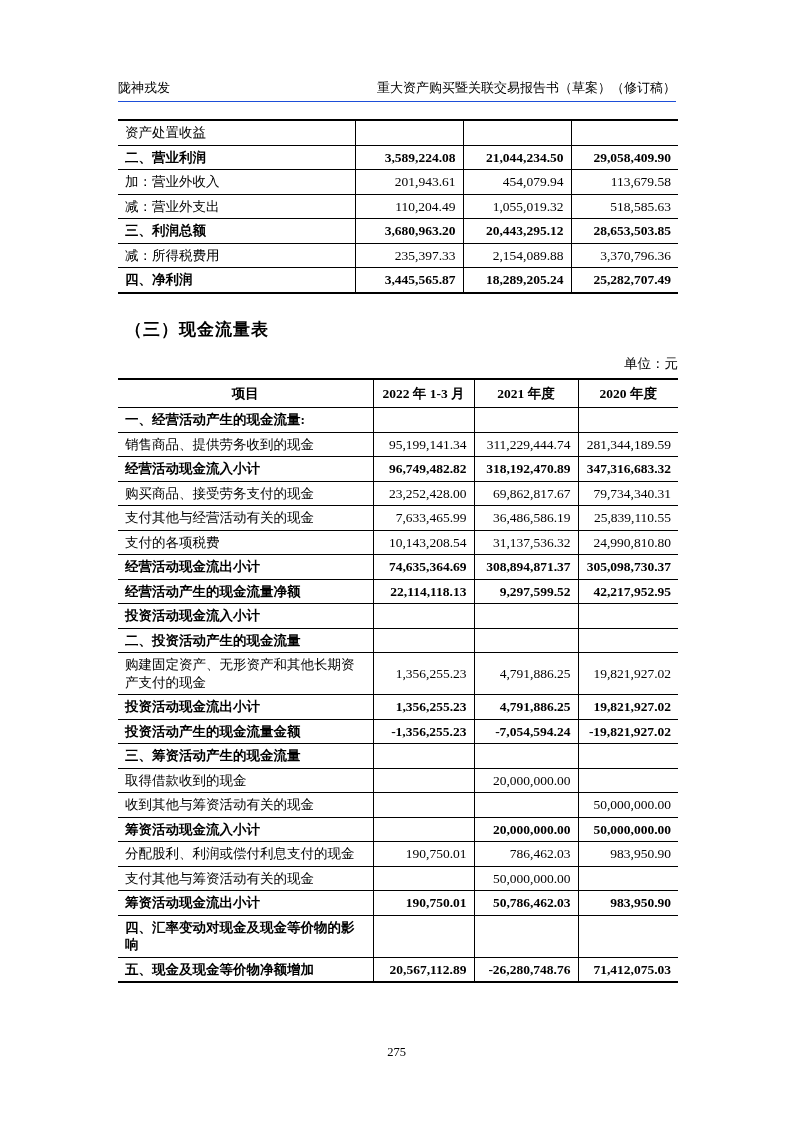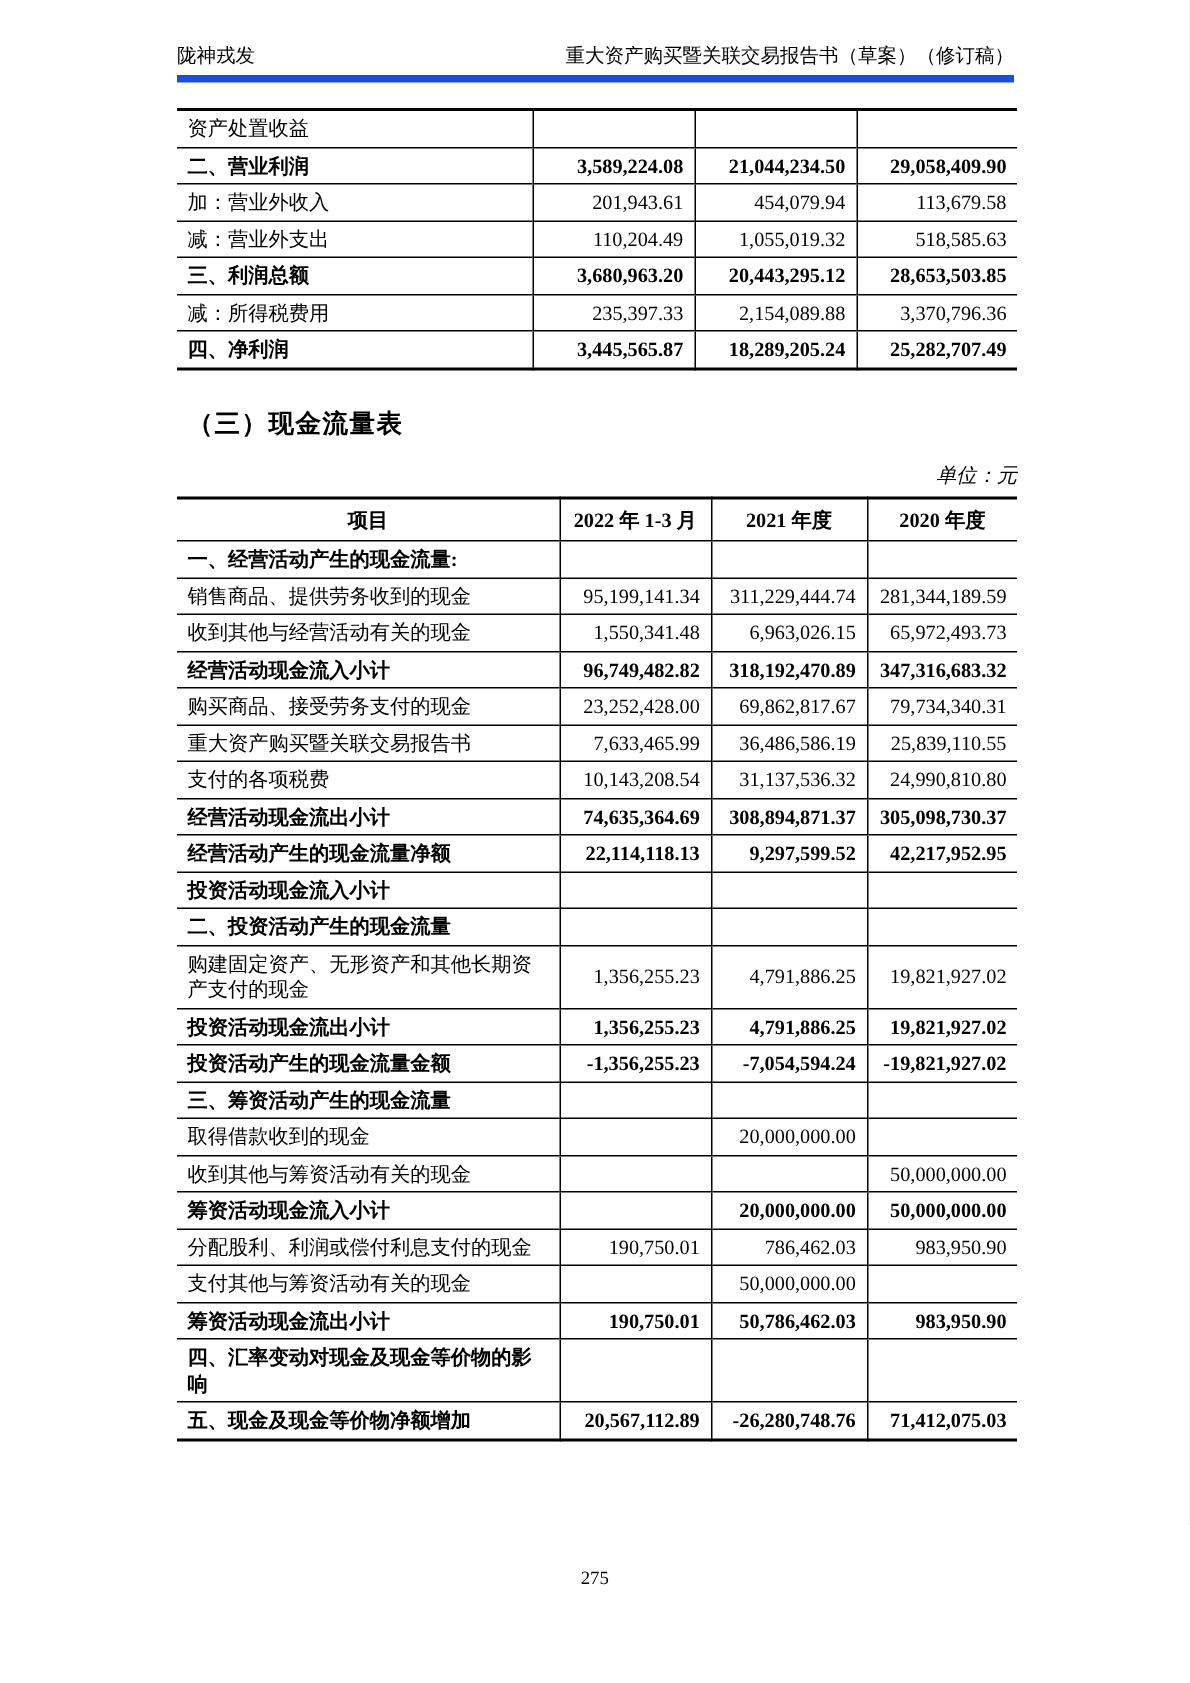--- a/index.html
+++ b/index.html
@@ -11,23 +11,23 @@
     height: 1122px;
     background: #ffffff;
     margin: 0 auto;
     overflow: hidden;
   }
   .doc-header {
     display: flex;
     justify-content: space-between;
     align-items: flex-end;
     margin: 0 117px 0 118px;
-    padding-top: 28px;
+    padding-top: 79px;
     padding-bottom: 4px;
-    border-bottom: 5px solid #1d4ed8;
+    border-bottom: 1px solid #1d4ed8;
     font-size: 13px;
   }
   .fin-table {
     border-collapse: collapse;
     table-layout: fixed;
     width: 560px;
     margin-left: 118px;
     border-top: 2.5px solid #000;
     border-bottom: 2.5px solid #000;
     font-size: 13.5px;
@@ -53,21 +53,20 @@
     font-weight: bold;
     letter-spacing: 1px;
   }
   .unit-line {
     width: 560px;
     margin-left: 118px;
     margin-top: 14px;
     margin-bottom: 5px;
     text-align: right;
     font-size: 13.5px;
-    font-style: italic;
   }
   .page-number {
     position: absolute;
     bottom: 62px;
     left: 0;
     width: 100%;
     text-align: center;
     font-size: 12.5px;
   }
 </style>
@@ -159,40 +158,34 @@
           <td class="num-cell"></td>
           <td class="num-cell"></td>
           <td class="num-cell"></td>
         </tr>
         <tr>
           <td class="label-cell">销售商品、提供劳务收到的现金</td>
           <td class="num-cell">95,199,141.34</td>
           <td class="num-cell">311,229,444.74</td>
           <td class="num-cell">281,344,189.59</td>
         </tr>
-        <tr>
-          <td class="label-cell">收到其他与经营活动有关的现金</td>
-          <td class="num-cell">1,550,341.48</td>
-          <td class="num-cell">6,963,026.15</td>
-          <td class="num-cell">65,972,493.73</td>
-        </tr>
         <tr class="bold">
           <td class="label-cell">经营活动现金流入小计</td>
           <td class="num-cell">96,749,482.82</td>
           <td class="num-cell">318,192,470.89</td>
           <td class="num-cell">347,316,683.32</td>
         </tr>
         <tr>
           <td class="label-cell">购买商品、接受劳务支付的现金</td>
           <td class="num-cell">23,252,428.00</td>
           <td class="num-cell">69,862,817.67</td>
           <td class="num-cell">79,734,340.31</td>
         </tr>
         <tr>
-          <td class="label-cell">重大资产购买暨关联交易报告书</td>
+          <td class="label-cell">支付其他与经营活动有关的现金</td>
           <td class="num-cell">7,633,465.99</td>
           <td class="num-cell">36,486,586.19</td>
           <td class="num-cell">25,839,110.55</td>
         </tr>
         <tr>
           <td class="label-cell">支付的各项税费</td>
           <td class="num-cell">10,143,208.54</td>
           <td class="num-cell">31,137,536.32</td>
           <td class="num-cell">24,990,810.80</td>
         </tr>

